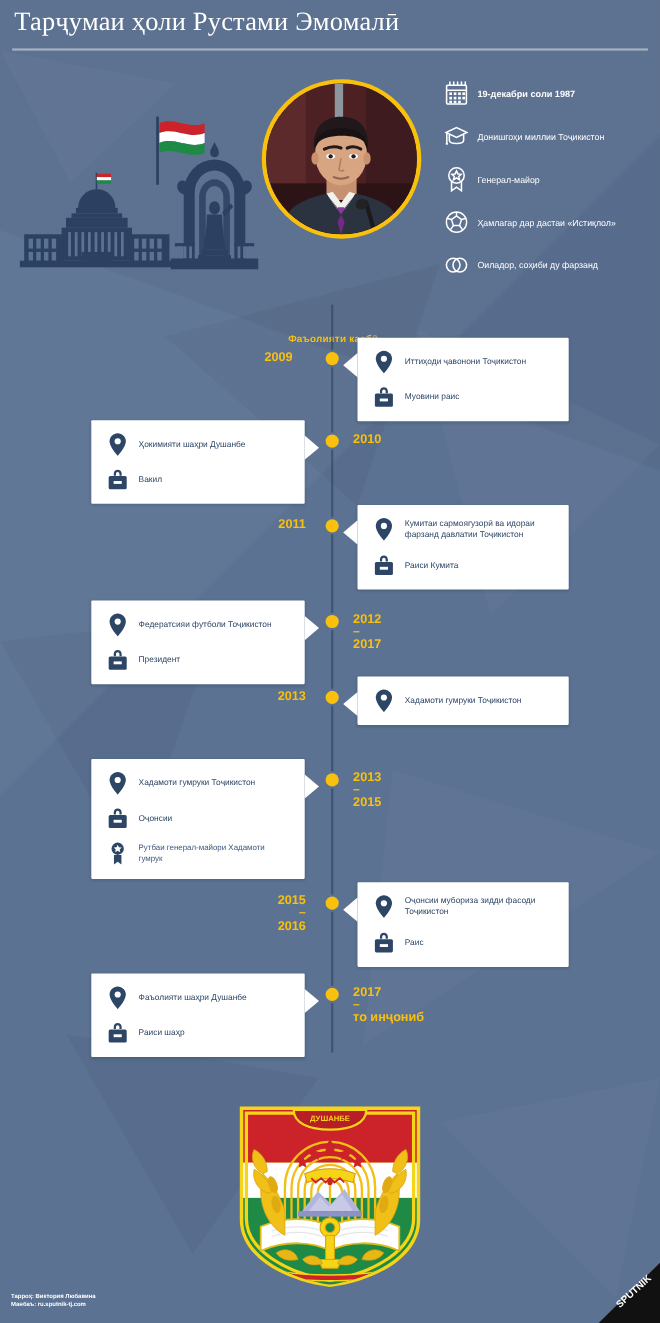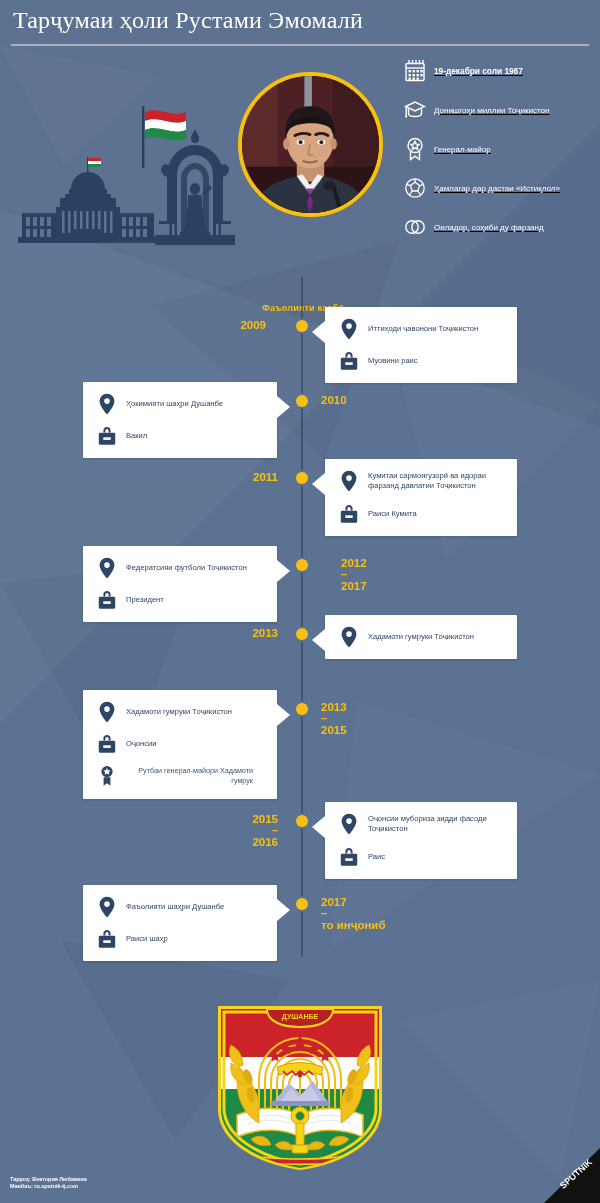--- a/index.html
+++ b/index.html
@@ -44,21 +44,21 @@
   .bigflag{position:absolute;left:138px;top:-18px;width:70px;height:70px;}
 
   
   .portrait-wrap{
     position:absolute;left:238px;top:72px;width:145px;height:145px;border-radius:50%;
     border:4px solid #f9c10d;box-sizing:border-box;overflow:hidden;background:#3a1f20;
   }
   .portrait{position:absolute;inset:0;}
 
   
-  .facts{position:absolute;left:404px;top:56px;width:190px;text-decoration:underline;}
+  .facts{position:absolute;left:404px;top:70px;width:190px;}
   .fact{position:relative;min-height:30px;margin-bottom:9px;padding-left:30px;display:flex;align-items:center;}
   .fact-ico{position:absolute;left:0;top:50%;transform:translateY(-50%);width:22px;height:24px;}
   .fact-text{font-size:8px;line-height:11px;color:#ffffff;}
   .fact.first .fact-text{font-weight:bold;font-size:8.3px;}
 
   
   .tl-title{
     position:absolute;left:262px;top:255px;font-size:9px;color:#f9c10d;font-weight:bold;letter-spacing:.2px;margin-top:48px;
   }
   .tl-line{position:absolute;left:301px;top:277px;width:2px;height:680px;background:rgba(30,48,76,.45);}
@@ -77,21 +77,21 @@
     position:absolute;background:#ffffff;border-radius:1px;
     box-shadow:0 1px 3px rgba(20,35,60,.22);
     padding:12px 24px 12px 12px;box-sizing:border-box;
   }
   .card.rightcard{left:325px;width:192px;}
   .card.leftcard{left:83px;width:194px;}
   .card .nub{position:absolute;top:14px;width:0;height:0;}
   .card.rightcard .nub{left:-13px;border-top:11px solid transparent;border-bottom:11px solid transparent;border-right:13px solid #ffffff;}
   .card.leftcard .nub{right:-13px;border-top:11px solid transparent;border-bottom:11px solid transparent;border-left:13px solid #ffffff;}
   .c-row{position:relative;padding-left:31px;margin-bottom:12px;min-height:20px;display:flex;align-items:center;}
-  .c-row:last-child{margin-bottom:0;text-align:right;}
+  .c-row:last-child{margin-bottom:0;}
   .c-ico{position:absolute;left:2px;top:50%;transform:translateY(-50%);width:20px;height:22px;}
   .c-text{font-size:7.6px;line-height:10.4px;color:#2e4666;}
   .c-row.small .c-text{font-size:7.2px;color:#3c587b;}
 
   
   .emblem{position:absolute;left:215px;top:1005px;width:170px;height:165px;}
 
   
   .credits{position:absolute;left:10px;bottom:12px;font-size:5.4px;line-height:7.6px;color:#ffffff;font-weight:bold;}
   .sputnik{position:absolute;right:0;bottom:0;width:62px;height:55px;}
@@ -428,21 +428,21 @@
                 <rect x="6.3" y="12.3" width="7.4" height="2.6" fill="#ffffff"></rect>
               </svg>
           </span>
           <span class="c-text">Раиси Кумита</span>
         </div>
       </div>
     </div>
 
     <div class="tl-row" style="top:269px;">
       <span class="dot" style="top:13px;"></span>
-      <span class="years right" style="top:10px;margin-left:20px;">
+      <span class="years right" style="top:10px;">
         <span>2012</span>
         <span class="dash">–</span>
         <span>2017</span>
       </span>
       <div class="card leftcard" style="top:0;">
         <span class="nub"></span>
         <div class="c-row">
           <span class="c-ico">
             <svg viewBox="0 0 20 22" fill="#2e4666">
                 <path d="M10 0.8 C5.9 0.8 2.6 4.1 2.6 8.2 C2.6 13.6 10 21.4 10 21.4 C10 21.4 17.4 13.6 17.4 8.2 C17.4 4.1 14.1 0.8 10 0.8 Z"></path>

